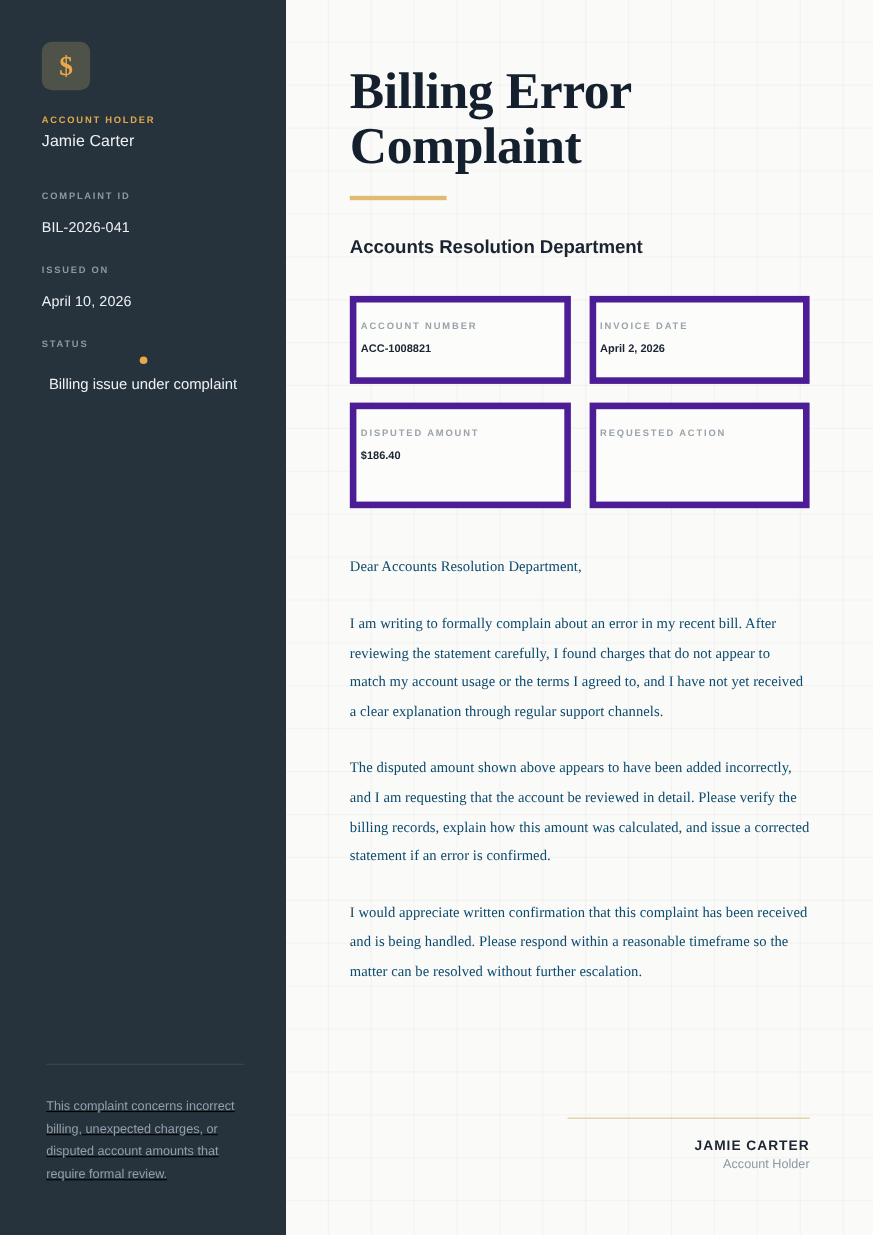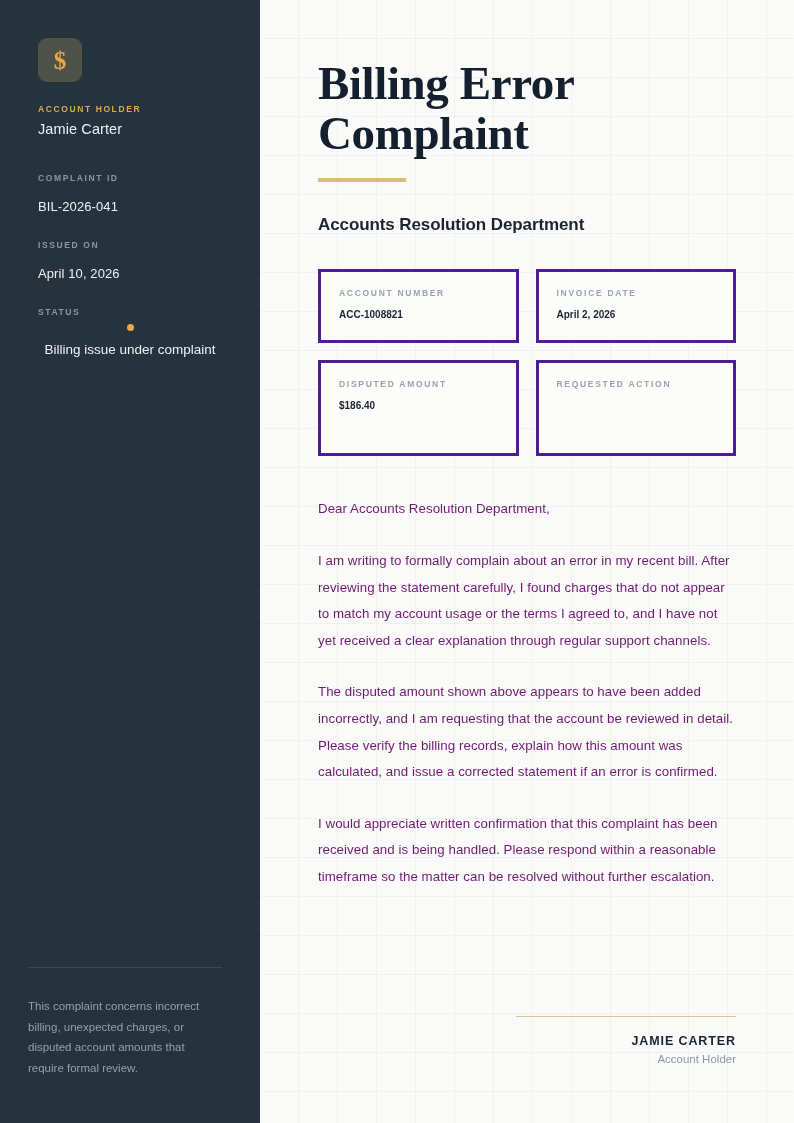--- a/index.html
+++ b/index.html
@@ -90,23 +90,24 @@
     border-radius: 50%;
     background: #e8a94a;
   }
   .status-text {
     font-size: 13.5px;
     color: #eef1f4;
     line-height: 1.55;
   }
   .side-footer {
     position: absolute;
-    left: 28px;
+    left: 42px;
     right: 38px;
     bottom: 45px;
+    text-decoration: underline;
   }
   .side-divider {
     height: 1px;
     background: #3b4752;
     margin-bottom: 28px;
   }
   .side-note {
     font-size: 11.5px;
     line-height: 1.78;
     color: #93a0ac;
@@ -166,23 +167,23 @@
     color: #1b2430;
     letter-spacing: -0.1px;
   }
   .cards {
     display: grid;
     grid-template-columns: 1fr 1fr;
     gap: 17px;
     margin-top: 34px;
   }
   .card {
-    border: 3px solid #4c1d95;
+    border: 6px solid #4c1d95;
     background: #fcfcfb;
-    padding: 16px 18px 18px 18px;
+    padding: 16px 18px 18px 4px;
     box-sizing: border-box;
     min-height: 74px;
   }
   .card.tall {
     min-height: 96px;
   }
   .card-label {
     font-size: 8.5px;
     letter-spacing: 1.7px;
     font-weight: 700;
@@ -195,23 +196,24 @@
     font-weight: 700;
     color: #1b2430;
     line-height: 1.58;
   }
   .body-copy {
     margin-top: 40px;
   }
   .body-copy p {
     font-size: 13.3px;
     line-height: 2.0;
-    color: #701a75;
+    color: #0c4a6e;
     margin: 17px 0 25px 0;
     letter-spacing: 0.05px;
+    font-family: Liberation Serif, serif;
   }
   .body-copy p.salutation {
     margin-bottom: 25px;
   }
   .signature {
     position: absolute;
     right: 58px;
     bottom: 58px;
     width: 220px;
     text-align: right;

